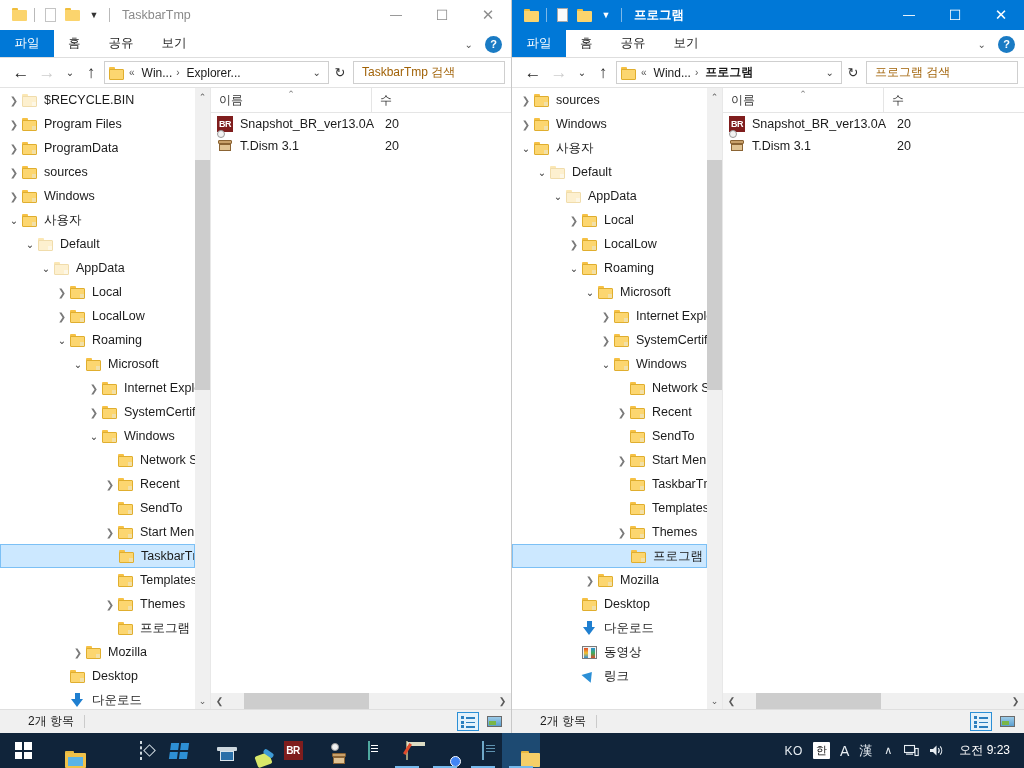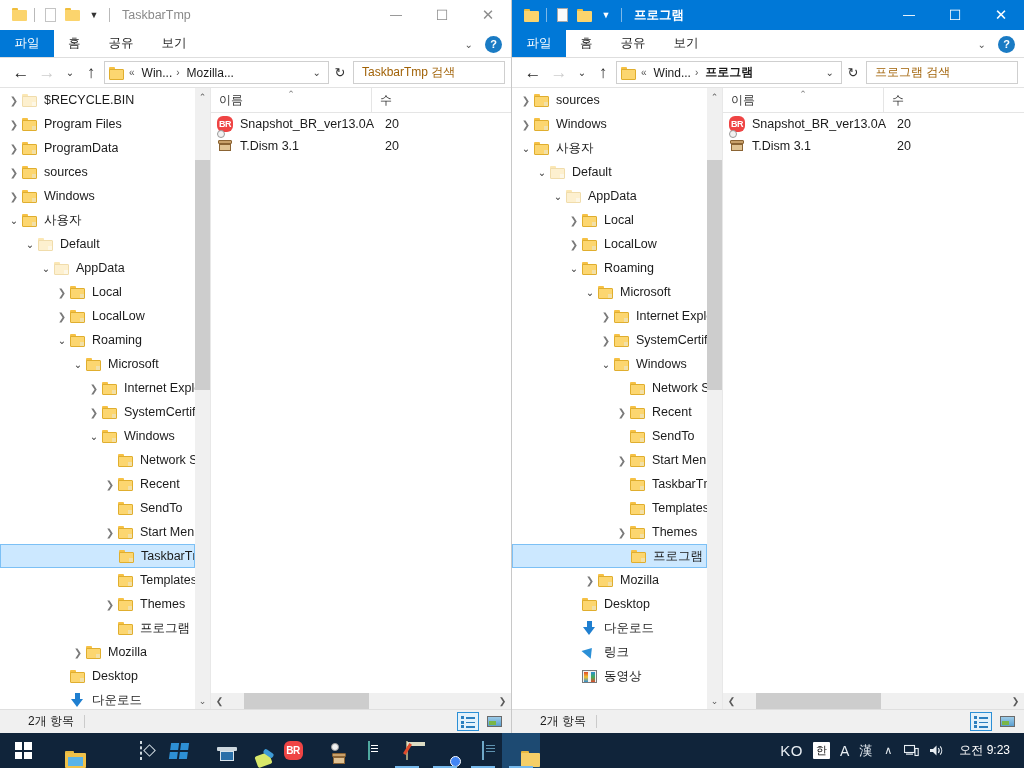--- a/index.html
+++ b/index.html
@@ -139,21 +139,21 @@
   .col.name { width: 160px; flex: 0 0 160px; }
   .col.date { flex: 1 1 auto; border-left: 1px solid #e5e5e5; }
   .sortcaret { position: absolute; left: 50%; top: 1px; transform: translateX(-50%); font-size: 9px; color: #7a7a7a; }
   .filelist { flex: 1 1 auto; position: relative; overflow: hidden; }
   .frow { height: 22px; display: flex; align-items: center; font-size: 12.5px; color: #1b1b1b; }
   .ficon { width: 16px; height: 16px; margin-left: 6px; margin-right: 7px; flex: 0 0 16px; position: relative; }
   .fname { width: 145px; flex: 0 0 145px; overflow: hidden; white-space: nowrap; }
   .fdate { overflow: hidden; white-space: nowrap; }
 
   
-  .ico-br { width: 16px; height: 16px; background: #ef4444; border-radius: 6px;
+  .ico-br { width: 16px; height: 16px; background: #7f1d1d; border-radius: 0;
             color: #fff; font-size: 9px; font-weight: bold; display: flex;
             align-items: center; justify-content: center; letter-spacing: -0.5px; }
   
   .ico-box { width: 16px; height: 16px; position: relative; }
   .ico-box .lid { position:absolute; left:1px; top:2px; width:14px; height:4px; background:#c8a06a; border:1px solid #8b6434; border-radius:1px; }
   .ico-box .bx  { position:absolute; left:2px; top:6px; width:12px; height:7px; background:#e0c292; border:1px solid #8b6434; }
   .ico-box .gr  { position:absolute; left:0px; bottom:0px; width:8px; height:8px; background:#f2f2f2; border:1px solid #9a9a9a; border-radius:50%; }
 
   
   .hsb { height: 16px; flex: 0 0 16px; background: #f0f0f0; display: flex; align-items: center; }
@@ -187,21 +187,21 @@
   .tb-item {
     width: 38px; height: 35px; display: flex; align-items: center; justify-content: center;
     position: relative;
   }
   .tb-item.active { background: #1d4a72; }
   .tb-item.open::after {
     content: ''; position: absolute; bottom: 0; left: 7px; right: 7px; height: 2.5px; background: #76b9ec;
   }
   .tb-tray { margin-left: auto; display: flex; align-items: center; height: 35px; padding-right: 6px; gap: 0px; }
   .tray-i { color: #e8eef3; font-size: 12px; padding: 0 5px; display:flex; align-items:center; height:35px; }
-  .tray-ko { font-size: 15px; letter-spacing: 0.5px; }
+  .tray-ko { font-size: 12px; letter-spacing: 0.5px; }
   .tray-han { background: #ffffff; color: #000; font-size: 11px; padding: 1px 3px; border-radius: 1px; }
   .tray-clock { color: #ffffff; font-size: 12px; padding: 0 8px 0 10px; white-space: nowrap; }
   .ti-explorer { width:21px;height:17px;position:relative; }
   .ti-explorer .t1{position:absolute;left:0;top:0;width:9px;height:3px;background:#e8b93f;border-radius:1px 1px 0 0;}
   .ti-explorer .t2{position:absolute;left:0;top:2px;width:21px;height:15px;background:#f0c24a;border-radius:1px;}
   .ti-explorer .t3{position:absolute;left:3px;top:6px;width:15px;height:9px;background:#5ab4e8;}
   .ti-ff { width:20px;height:20px;border-radius:50%;background:radial-gradient(circle at 35% 35%,#ffcd3c,#f0731e 55%,#c63c12); }
   .ti-sel { width:17px;height:17px;border:1.5px dashed #cfd9e0; position:relative;}
   .ti-sel::before{content:'';position:absolute;left:4px;top:4px;width:7px;height:7px;border:1.5px solid #cfd9e0;transform:rotate(45deg);}
   .ti-win4 { width:18px;height:16px;display:grid;grid-template-columns:1fr 1fr;grid-template-rows:1fr 1fr;gap:1.5px;transform:skewX(-8deg);}
@@ -311,21 +311,21 @@
           <span class="nav-small">⌄</span>
         </div>
       <div class="nav-btn" style="width:22px">
           <span class="nav-arrow">↑</span>
         </div>
       <div class="crumbbox">
         <span class="crumb-folder"><span class="fld"><i class="tab"></i><i class="bdy"></i></span></span>
         <span class="crumb-sep">«</span>
         <span class="crumb-txt">Win...</span>
         <span class="crumb-sep">›</span>
-        <span class="crumb-txt">Mozilla...</span>
+        <span class="crumb-txt">Explorer...</span>
         <span class="crumb-chev">⌄</span>
       </div>
       <div class="refresh-btn">
           <span>↻</span>
         </div>
       <div class="searchbox">
         <span>TaskbarTmp 검색</span>
       </div>
     </div>
 
@@ -1060,33 +1060,33 @@
                   <i class="sh"></i>
                   <i class="hd"></i>
                 </span>
               </span>
               <span class="tlabel">다운로드</span>
             </div>
             <div class="trow">
               <span style="display:inline-block;width:54px;flex:0 0 54px;"></span>
               <span class="texp"></span>
               <span class="ticon">
+                <span class="ic-vid"></span>
+              </span>
+              <span class="tlabel">동영상</span>
+            </div>
+            <div class="trow">
+              <span style="display:inline-block;width:54px;flex:0 0 54px;"></span>
+              <span class="texp"></span>
+              <span class="ticon">
                 <span class="ic-link">
                   <i class="arw"></i>
                 </span>
               </span>
               <span class="tlabel">링크</span>
-            </div>
-            <div class="trow">
-              <span style="display:inline-block;width:54px;flex:0 0 54px;"></span>
-              <span class="texp"></span>
-              <span class="ticon">
-                <span class="ic-vid"></span>
-              </span>
-              <span class="tlabel">동영상</span>
             </div>
           </div>
         <div class="vsb">
           <div class="vsb-up">⌃</div>
           <div class="vsb-thumb" style="top:72px;height:230px;"></div>
           <div class="vsb-dn">⌄</div>
         </div>
       </div>
 
       <div class="filepane">

